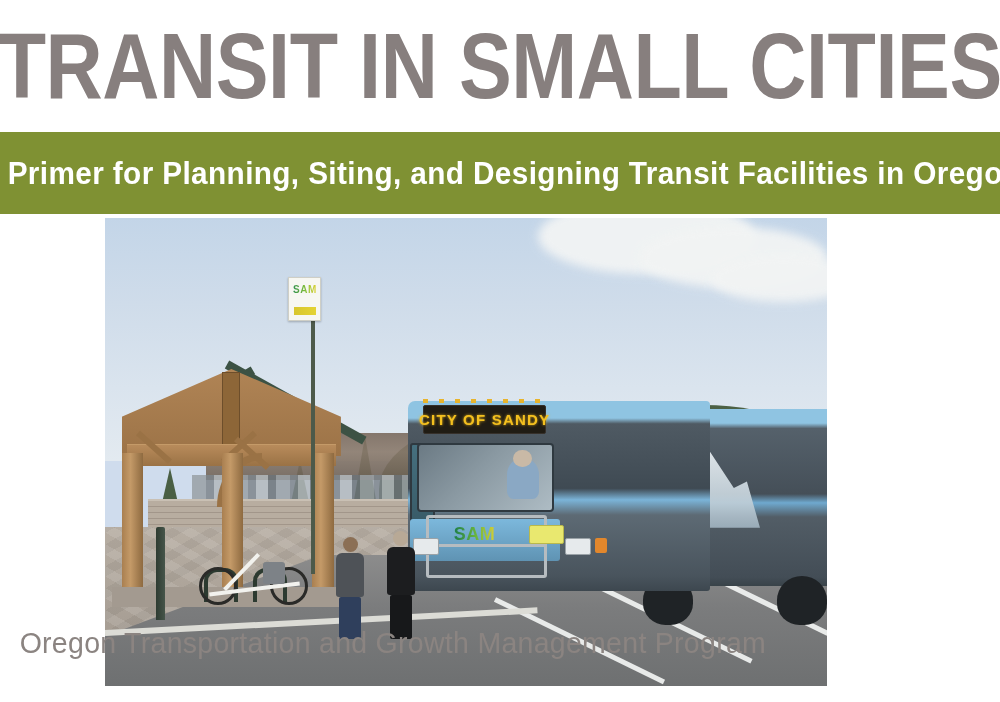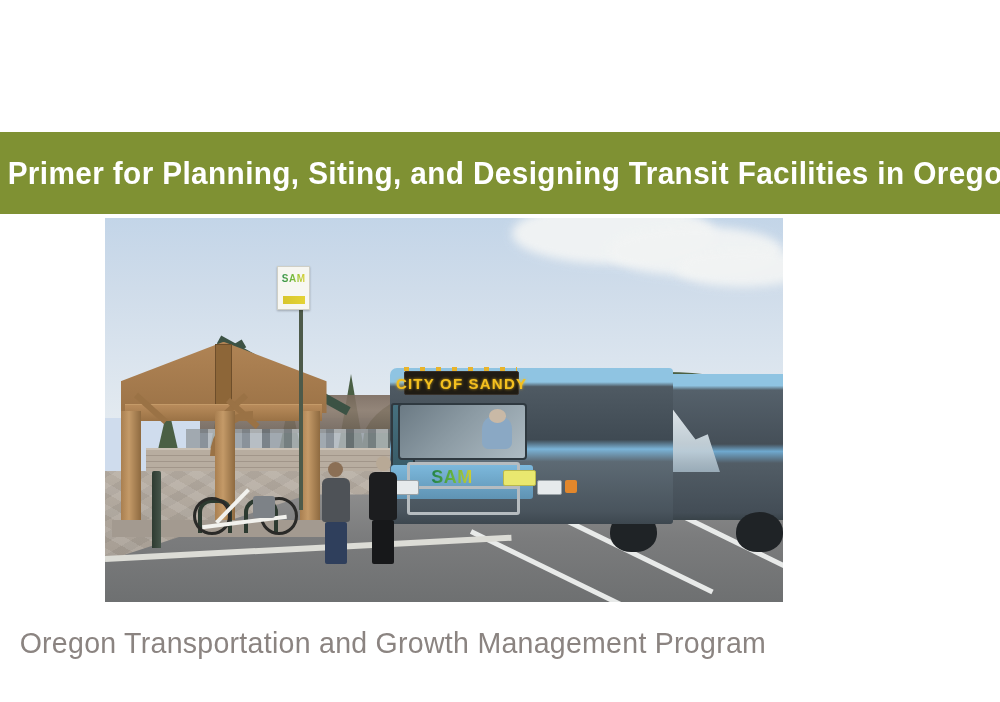--- a/index.html
+++ b/index.html
@@ -71,23 +71,24 @@
     white-space: nowrap;
     letter-spacing: 0.4px;
   }
 
   
   .photo-frame {
     position: absolute;
     left: 105px;
     top: 218px;
     width: 678px;
-    height: 384px;
+    height: 468px;
     overflow: hidden;
     background: #cfdced;
+    padding-left: 44px;
   }
   .photo {
     position: absolute;
     inset: 0;
     overflow: hidden;
   }
 
   
   .sky {
     position: absolute;
@@ -687,20 +688,23 @@
     transform: scaleX(.95);
     white-space: nowrap;
     letter-spacing: .3px;
   }
 </style>
 </head>
 <body>
 
 <div class="cover">
 
+  <div class="title-zone">
+    <h1 class="main-title">TRANSIT IN SMALL CITIES</h1>
+  </div>
 
   <div class="subtitle-band">
     <div class="subtitle-text">A Primer for Planning, Siting, and Designing Transit Facilities in Oregon</div>
   </div>
 
   <div class="photo-frame">
     <div class="photo">
 
       <div class="sky"></div>
       <div class="cloud c1"></div>

